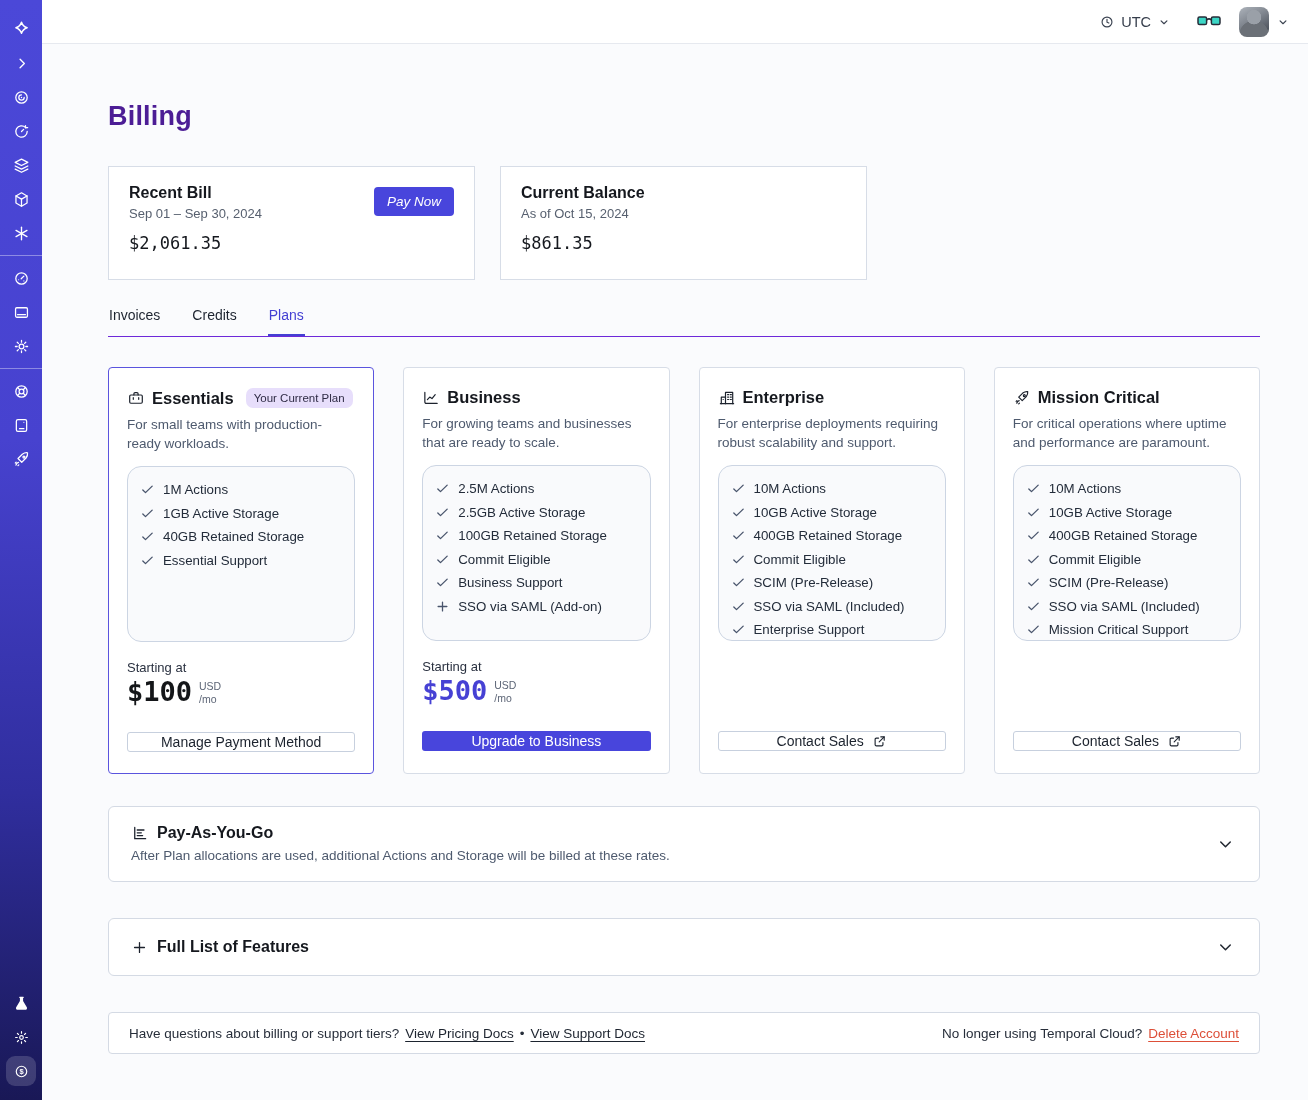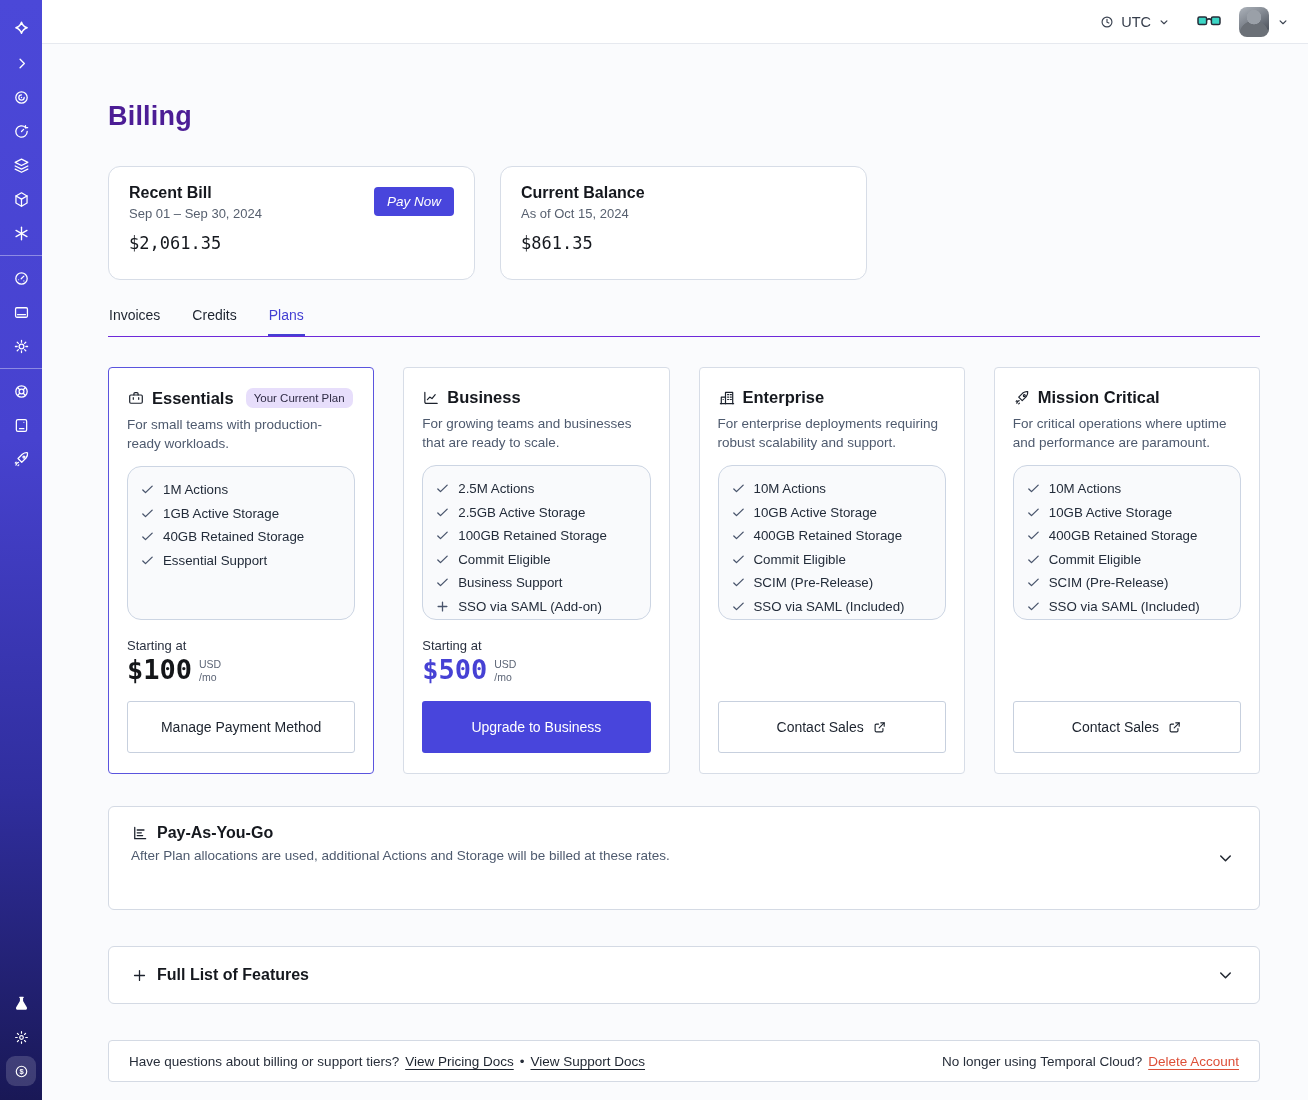--- a/index.html
+++ b/index.html
@@ -43,21 +43,21 @@
       linear-gradient(150deg,#aeb4bc 0%,#7d838c 45%,#3a3f48 100%);
   }
 
   
   .main { margin-left:42px; padding:0 48px 0 66px; }
   .page-title { font-size:27px; font-weight:700; letter-spacing:.2px; margin:57px 0 34px; color:#4c1d95; }
 
   
   .summary-row { display:flex; gap:25px; }
   .sum-card {
-    width:367px; height:114px; background:#fff; border:1px solid #d7dde7; border-radius:12px;
+    width:367px; height:114px; background:#fff; border:1px solid #d7dde7; border-radius:0;
     padding:17px 20px; position:relative;
   }
   .sum-title { font-size:16px; font-weight:700; color:#15181e; }
   .sum-sub { font-size:13px; color:#57606f; margin-top:4px; }
   .sum-amount { font-family:"DejaVu Sans Mono", monospace; font-size:17px; color:#15181e; margin-top:12px; }
   .paynow-btn {
     position:absolute; top:20px; right:20px; background:#4845dc; color:#fff; border:none;
     font-size:13.5px; font-family:inherit; padding:7px 13px; border-radius:4px; cursor:pointer;font-style:italic;
   }
 
@@ -89,31 +89,31 @@
   .feat-ic { display:flex; color:#49556c; flex:none; }
   .feat-label { font-size:13.3px; color:#232c3a; white-space:nowrap; }
   .price-block { height:62px; margin-top:18px; }
   .starting-at { font-size:13px; color:#2a3140; }
   .price-row { display:flex; align-items:flex-start; margin-top:2px; }
   .price { font-family:"DejaVu Sans Mono", monospace; font-size:27px; font-weight:700; color:#141619; line-height:1.1; }
   .price.indigo { color:#4641d4; }
   .price-unit { margin-left:7px; font-size:10.5px; color:#5c6576; line-height:1.25; padding-top:3px; }
   .plan-cta { margin-top:10px; }
   .btn {
-    width:100%; height:52px; border-radius:3px; font-size:14px; font-weight:500; font-family:inherit;
+    width:100%; height:20px; border-radius:3px; font-size:14px; font-weight:500; font-family:inherit;
     display:flex; align-items:center; justify-content:center; gap:8px; cursor:pointer;
   }
   .btn-outline { background:#fff; border:1px solid #c7d0de; color:#1c232e; }
   .btn-primary { background:#4845dc; border:none; color:#fff; }
 
   
   .accordion {
     background:#fff; border:1px solid #d4dae4; border-radius:6px; position:relative;
   }
-  .payg { margin-top:32px; padding:17px 22px; height:104px; }
+  .payg { margin-top:32px; padding:17px 22px; height:76px; }
   .payg-title-row { display:flex; align-items:center; gap:8px; }
   .payg-title { font-size:16px; font-weight:700; color:#15181e; }
   .payg-sub { font-size:13.5px; color:#4e5a6e; margin-top:6px; }
   .acc-chev { position:absolute; right:24px; top:50%; transform:translateY(-50%); color:#232932; cursor:pointer; display:flex; }
   .features-acc { margin-top:36px; padding:16px 22px; height:58px; display:flex; align-items:center; gap:9px; }
   .features-title { font-size:16px; font-weight:700; color:#15181e; }
   .plus-ic { display:flex; color:#1c222d; }
 
   
   .footer-bar {

